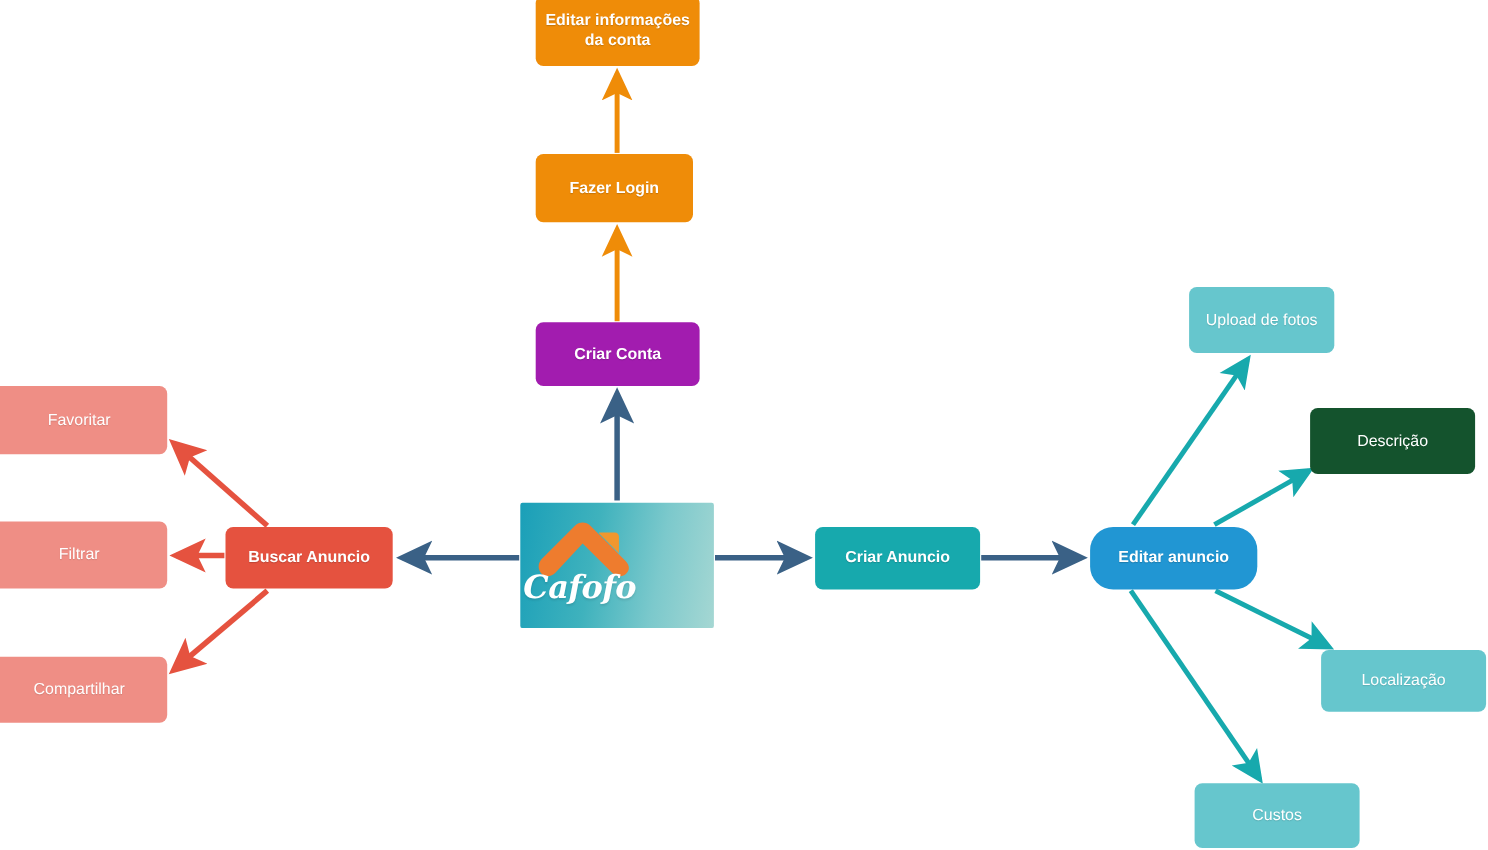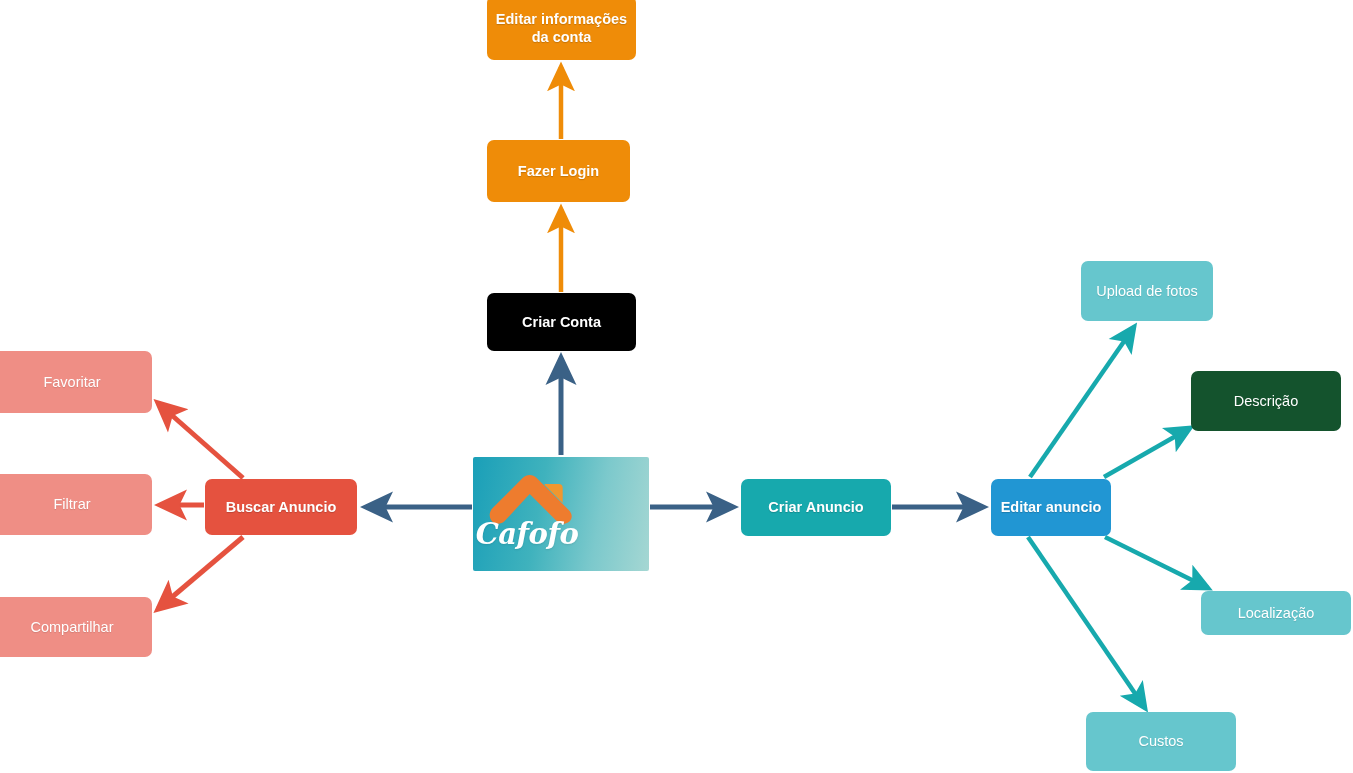--- a/index.html
+++ b/index.html
@@ -132,21 +132,21 @@
 
   <div class="node n-bold" style="left: 487px; top: -4px; width: 149px; height: 64px; background: rgb(239, 140, 8);">
     <span class="node-label">Editar informações
 da conta</span>
   </div>
 
   <div class="node n-bold" style="left: 487px; top: 140px; width: 143px; height: 62px; background: rgb(239, 140, 8); justify-content: flex-end;">
     <span class="node-label">Fazer Login</span>
   </div>
 
-  <div class="node n-bold" style="left: 487px; top: 293px; width: 149px; height: 58px; background: #000000;">
+  <div class="node n-bold" style="left: 487px; top: 293px; width: 149px; height: 58px; background: #a21caf;">
     <span class="node-label">Criar Conta</span>
   </div>
 
   <div class="node n-light" style="left: -8px; top: 351px; width: 160px; height: 62px; background: rgb(239, 142, 133);">
     <span class="node-label">Favoritar</span>
   </div>
 
   <div class="node n-light" style="left: -8px; top: 474px; width: 160px; height: 61px; background: rgb(239, 142, 133);">
     <span class="node-label">Filtrar</span>
   </div>
@@ -156,33 +156,33 @@
   </div>
 
   <div class="node n-bold" style="left: 205px; top: 479px; width: 152px; height: 56px; background: rgb(229, 82, 63);">
     <span class="node-label">Buscar Anuncio</span>
   </div>
 
   <div class="node n-bold" style="left: 741px; top: 479px; width: 150px; height: 57px; background: rgb(23, 169, 173);">
     <span class="node-label">Criar Anuncio</span>
   </div>
 
-  <div class="node n-bold" style="left: 991px; top: 479px; width: 120px; height: 57px; background: rgb(33, 150, 211);">
+  <div class="node n-bold" style="left: 991px; top: 479px; width: 152px; height: 57px; background: rgb(33, 150, 211); border-radius: 21px;">
     <span class="node-label">Editar anuncio</span>
   </div>
 
   <div class="node n-light" style="left: 1081px; top: 261px; width: 132px; height: 60px; background: rgb(102, 198, 205);">
     <span class="node-label">Upload de fotos</span>
   </div>
 
   <div class="node n-light" style="left: 1191px; top: 371px; width: 150px; height: 60px; background: #14532d;">
     <span class="node-label">Descrição</span>
   </div>
 
-  <div class="node n-light" style="left: 1201px; top: 591px; width: 150px; height: 44px; background: rgb(102, 198, 205);">
+  <div class="node n-light" style="left: 1201px; top: 591px; width: 150px; height: 56px; background: rgb(102, 198, 205);">
     <span class="node-label">Localização</span>
   </div>
 
   <div class="node n-light" style="left: 1086px; top: 712px; width: 150px; height: 59px; background: rgb(102, 198, 205);">
     <span class="node-label">Custos</span>
   </div>
 
   <div id="logo-node" style="left: 473px; top: 457px; width: 176px; height: 114px; background: linear-gradient(100deg, rgb(26, 159, 184) 0%, rgb(63, 178, 189) 38%, rgb(124, 201, 204) 70%, rgb(165, 215, 211) 100%);">
     <div class="logo-inner">
       <svg class="logo-mark" width="92" height="52" viewBox="0 0 92 52">

